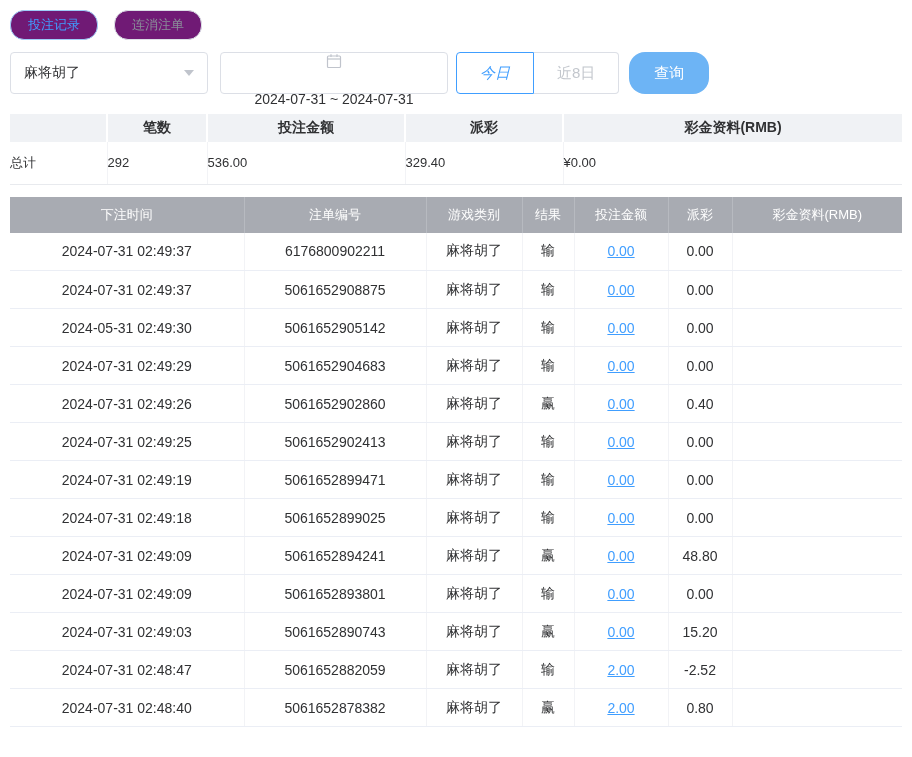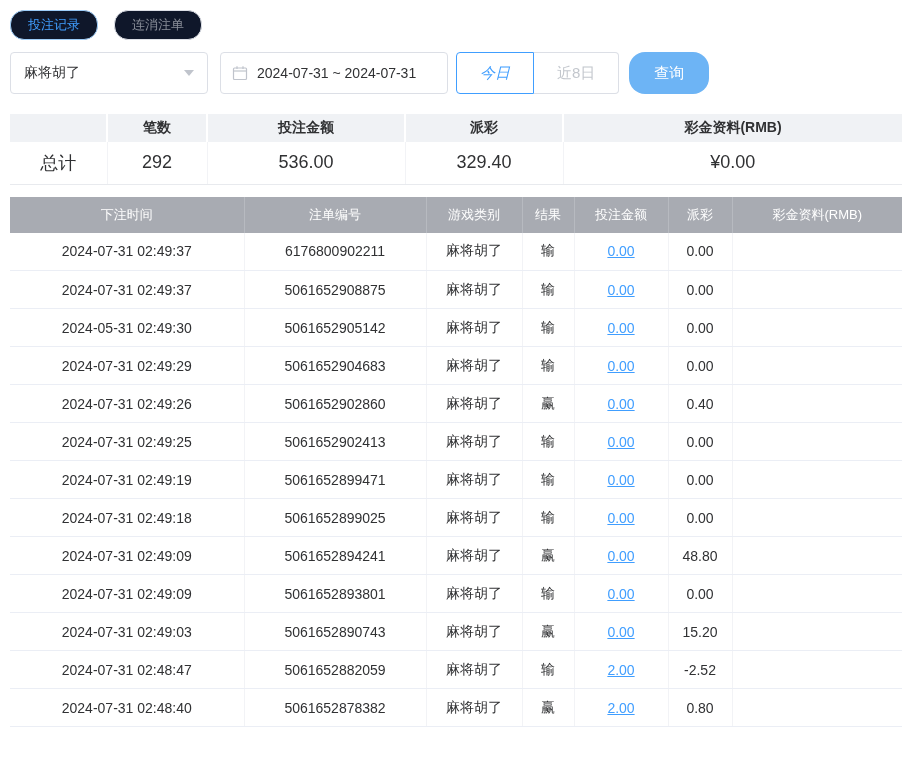--- a/index.html
+++ b/index.html
@@ -4,50 +4,50 @@
 <style>
   * { margin:0; padding:0; box-sizing:border-box; }
   html,body { width:912px; height:757px; overflow:hidden; background:#fff;
     font-family:"Liberation Sans","DejaVu Sans",sans-serif; color:#303133; }
   .page { padding:10px; }
 
   
   .tabs { display:flex; gap:16px; margin-bottom:12px; }
   .tab { height:30px; padding:0 17px; display:inline-flex; align-items:center;
     font-size:13px; border:1px solid #dcdfe6; border-radius:14px; color:#8a8f99;
-    background:#0f172a; cursor:pointer; }
+    background:#701a75; cursor:pointer; }
   .tab.active { color:var(--accent,#409eff); border-color:#9ecdf8; }
 
   
   .filter-row { display:flex; align-items:center; margin-bottom:20px; }
   .select { width:198px; height:42px; border:1px solid #dcdfe6; border-radius:4px;
     display:flex; align-items:center; justify-content:space-between; padding:0 13px;
     font-size:14px; color:#303133; cursor:pointer; }
   .select .arrow { width:0; height:0; border-left:5px solid transparent;
     border-right:5px solid transparent; border-top:6px solid #c0c4cc; }
   .date-picker { width:228px; height:42px; border:1px solid #dcdfe6; border-radius:4px;
-    display:flex; align-items:center; gap:9px; padding:0 11px; margin-left:12px;
-    font-size:14px; color:#303133; cursor:pointer; }
+    display:flex; align-items:center; gap:22px; padding:0 11px; margin-left:12px;
+    font-size:14px; color:#303133; cursor:pointer;flex-direction:column; }
   .btn-group { display:flex; margin-left:8px; }
   .qbtn { height:42px; padding:0 23px; font-size:15px; border:1px solid #dcdfe6;
     background:#fff; color:#c3c7cd; display:flex; align-items:center; cursor:pointer; }
   .qbtn:first-child { border-radius:4px 0 0 4px;font-style:italic; }
   .qbtn:last-child { border-radius:0 4px 4px 0; }
   .qbtn + .qbtn { border-left:none; }
   .qbtn.active { color:var(--accent,#409eff); border:1px solid var(--accent,#409eff); }
   .query-btn { height:42px; width:80px; margin-left:10px; border:none; border-radius:16px;
     background:var(--query-button,#6db4f5); color:#fff; font-size:15px; cursor:pointer; }
 
   
   table { width:100%; border-collapse:collapse; table-layout:fixed; }
   .summary-table { margin-bottom:12px; }
   .summary-table th { background:#f0f2f5; height:28px; font-weight:bold; font-size:14px;
     color:#303133; border-right:2px solid #fff; text-align:center; }
   .summary-table th:last-child { border-right:none; }
-  .summary-table td { height:42px; text-align:center; font-size:18px; color:#303133;
+  .summary-table td { height:42px; font-size:13px; color:#303133;
     border-bottom:1px solid #e8eaee; border-right:1px solid #f2f3f6; }
   .summary-table td:last-child { border-right:none; }
 
   
   .bet-table thead th { background:var(--table-header-bg,#a8abb2); color:#fff; height:36px;
     font-weight:normal; font-size:13px; text-align:center; border-right:1px solid #b7bac0; }
   .bet-table thead th:last-child { border-right:none; }
   .bet-table tbody td { height:38px; text-align:center; font-size:14px; color:#303133;
     border-bottom:1px solid #ebeef5; border-right:1px solid #f2f3f6; }
   .bet-table tbody td:last-child { border-right:none; }

